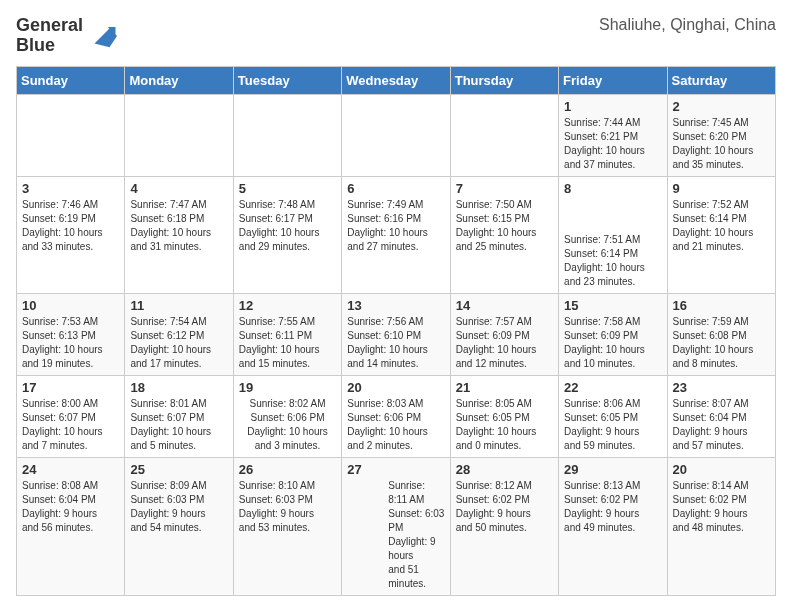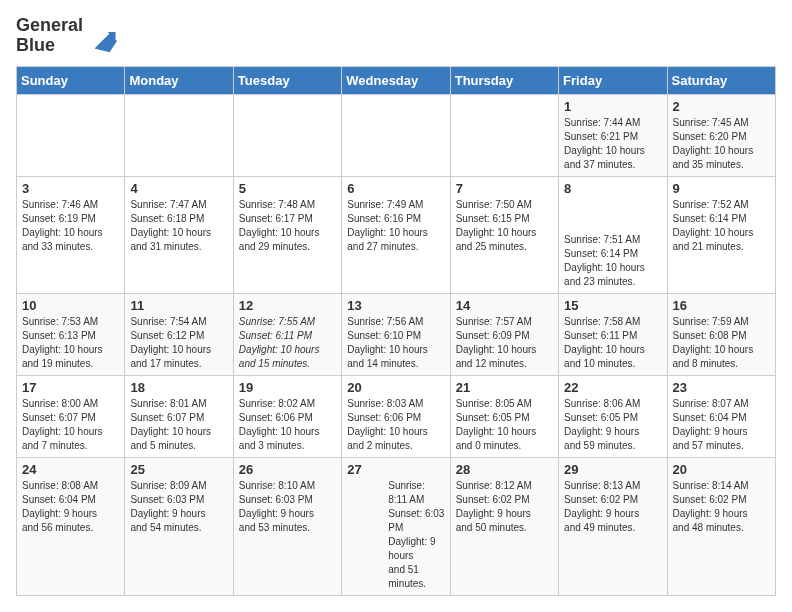--- a/index.html
+++ b/index.html
@@ -11,21 +11,21 @@
       padding: 16px;
     }
     .header {
       display: flex;
       justify-content: space-between;
       align-items: flex-start;
       margin-bottom: 10px;
     }
     .logo {
       display: flex;
-      align-items: flex-end;
+      align-items: center;
     }
     .logo-text {
       font-size: 18px;
       font-weight: bold;
       color: #333;
       line-height: 1.1;
     }
     .logo-text span {
       display: block;
     }
@@ -98,20 +98,21 @@
     <div class="logo-text">
       <span>General</span>
       <span>Blue</span>
     </div>
     <svg class="logo-icon" viewBox="0 0 40 40">
       <polygon points="10,30 30,10 40,20 30,35" fill="#3a7abf"></polygon>
       <polygon points="28,8 38,8 38,22" fill="#3a7abf"></polygon>
     </svg>
   </div>
   <div class="title-block">
+    <div class="location">Shaliuhe, Qinghai, China</div>
   </div>
 </div>
 
 <table class="calendar">
   <thead>
     <tr>
     <th>Sunday</th>
         <th>Monday</th>
         <th>Tuesday</th>
         <th>Wednesday</th>
@@ -203,21 +204,21 @@
         </td>
         <td>
           <span class="day-num">11</span>
           <div class="day-info" style="white-space: pre-line;">Sunrise: 7:54 AM
 Sunset: 6:12 PM
 Daylight: 10 hours
 and 17 minutes.</div>
         </td>
         <td>
           <span class="day-num">12</span>
-          <div class="day-info" style="white-space: pre-line; font-style: italic;">Sunrise: 7:55 AM
+          <div class="day-info" style="white-space: pre-line;">Sunrise: 7:55 AM
 Sunset: 6:11 PM
 Daylight: 10 hours
 and 15 minutes.</div>
         </td>
         <td>
           <span class="day-num">13</span>
           <div class="day-info" style="white-space: pre-line;">Sunrise: 7:56 AM
 Sunset: 6:10 PM
 Daylight: 10 hours
 and 14 minutes.</div>
@@ -225,21 +226,21 @@
         <td>
           <span class="day-num">14</span>
           <div class="day-info" style="white-space: pre-line;">Sunrise: 7:57 AM
 Sunset: 6:09 PM
 Daylight: 10 hours
 and 12 minutes.</div>
         </td>
         <td>
           <span class="day-num">15</span>
           <div class="day-info" style="white-space: pre-line;">Sunrise: 7:58 AM
-Sunset: 6:11 PM
+Sunset: 6:09 PM
 Daylight: 10 hours
 and 10 minutes.</div>
         </td>
         <td>
           <span class="day-num">16</span>
           <div class="day-info" style="white-space: pre-line;">Sunrise: 7:59 AM
 Sunset: 6:08 PM
 Daylight: 10 hours
 and 8 minutes.</div>
         </td>
@@ -254,21 +255,21 @@
         </td>
         <td>
           <span class="day-num">18</span>
           <div class="day-info" style="white-space: pre-line;">Sunrise: 8:01 AM
 Sunset: 6:07 PM
 Daylight: 10 hours
 and 5 minutes.</div>
         </td>
         <td>
           <span class="day-num">19</span>
-          <div class="day-info" style="white-space: pre-line;">Sunrise: 8:02 AM
+          <div class="day-info" style="white-space: pre-line; text-align: center;">Sunrise: 8:02 AM
 Sunset: 6:06 PM
 Daylight: 10 hours
 and 3 minutes.</div>
         </td>
         <td>
           <span class="day-num">20</span>
           <div class="day-info" style="white-space: pre-line;">Sunrise: 8:03 AM
 Sunset: 6:06 PM
 Daylight: 10 hours
 and 2 minutes.</div>

